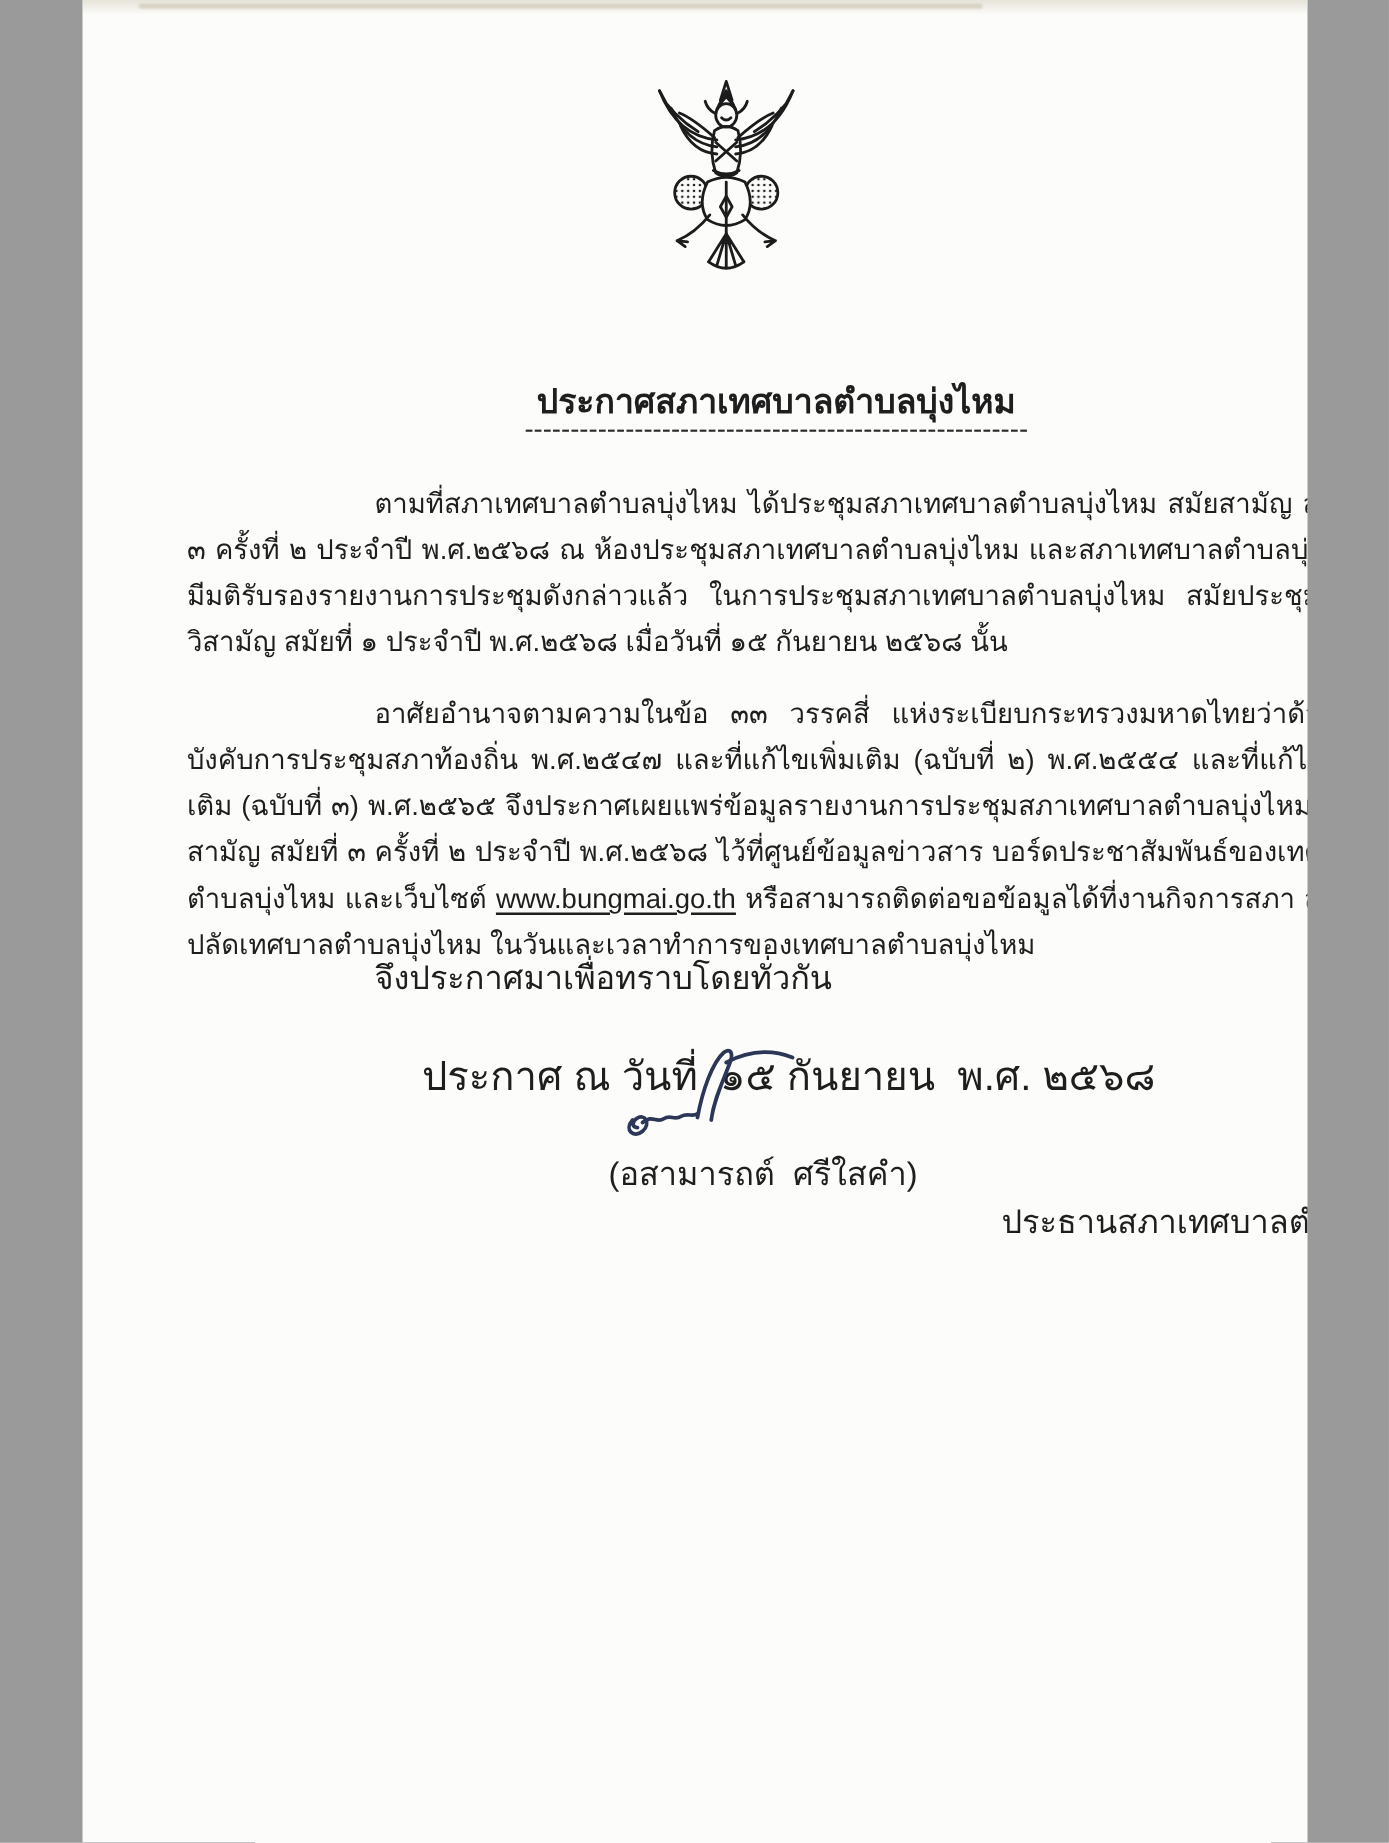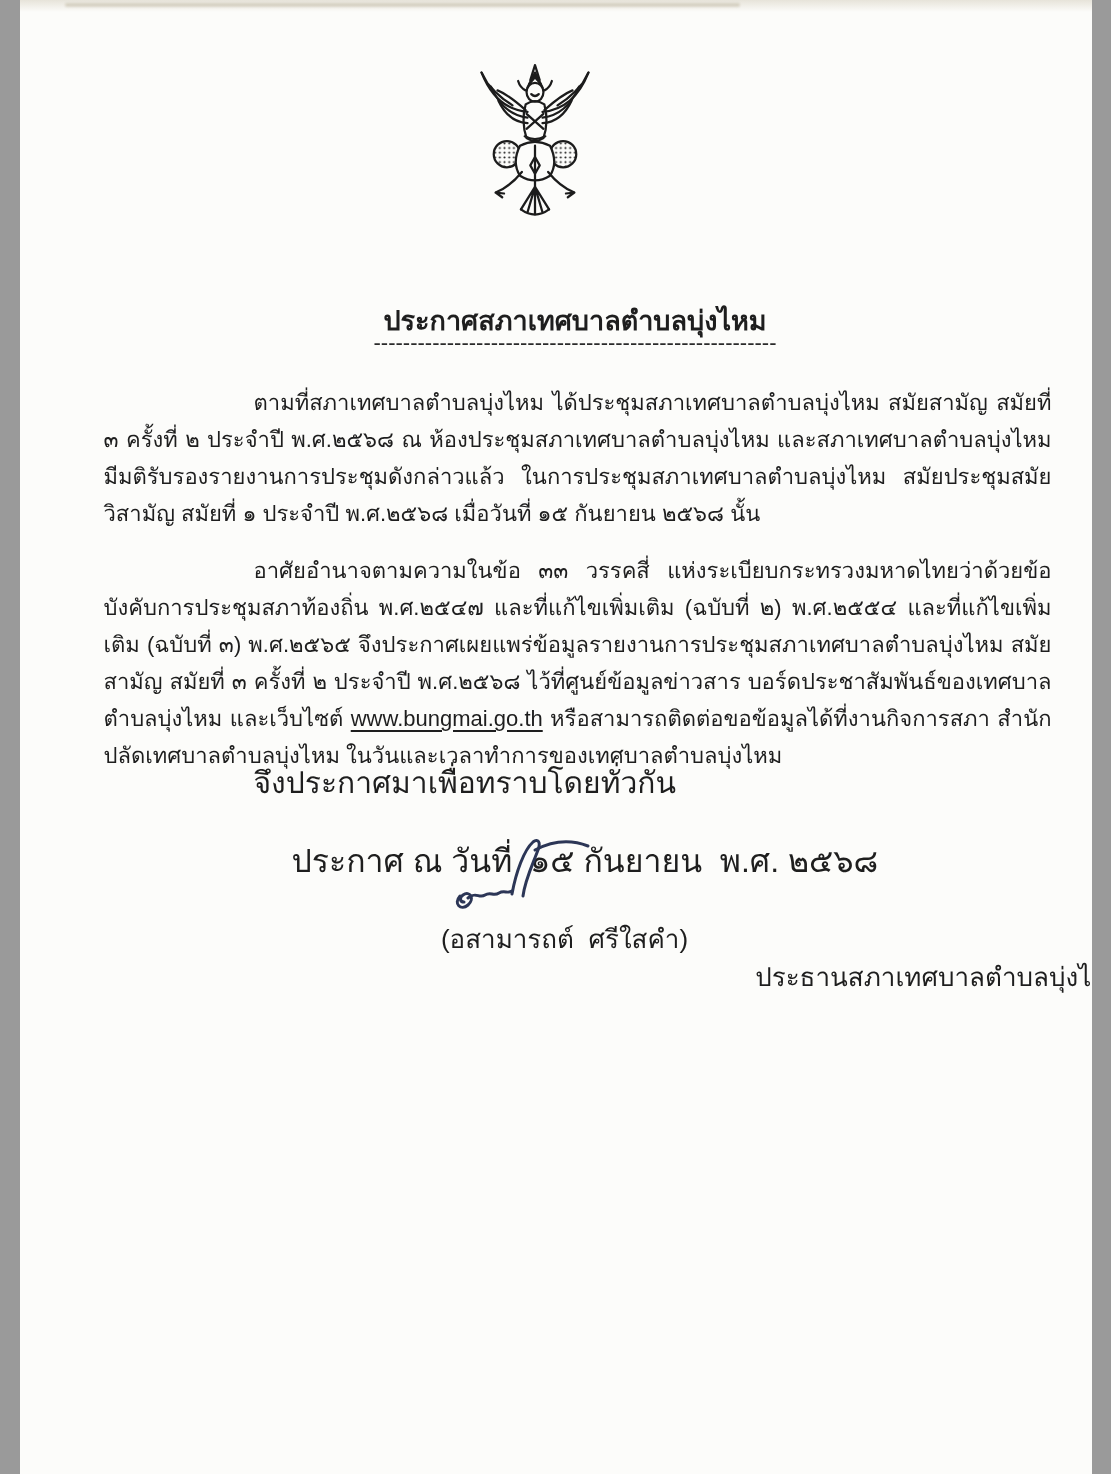--- a/index.html
+++ b/index.html
@@ -1,18 +1,18 @@
 <!DOCTYPE html>
 <html lang="th"><head>
 <meta charset="utf-8">
 <style>
   html,body{margin:0;padding:0;background:#9a9a9a;}
   .page{
     position:relative;
-    width:1072px;height:1474px;
+    width:980px;height:1474px;
     margin:0 auto;
     background:#fcfcfa;
     font-family:"Liberation Sans", sans-serif;
     color:#1e1e1e;
     overflow:hidden;
   }
   .scan-edge{
     position:absolute;top:0;left:0;right:0;height:12px;
     background:linear-gradient(to bottom, rgba(205,198,178,0.45), rgba(255,255,255,0));
   }
@@ -41,21 +41,21 @@
   .para{
     position:absolute;left:84px;width:948px;
     font-size:22px;line-height:37px;
     text-align:justify;
     text-indent:150px;
   }
   .p1{top:362px;}
   .p2{top:530px;}
   .closing{
     position:absolute;left:234px;top:764px;
-    font-size:30px;line-height:37px;
+    font-size:26px;line-height:37px;
   }
   .url{
     text-decoration:underline;
     color:inherit;
     text-underline-offset:4px;
   }
   .date-line{
     position:absolute;left:272px;top:843px;width:600px;
     text-align:left;
     font-size:32px;line-height:37px;

